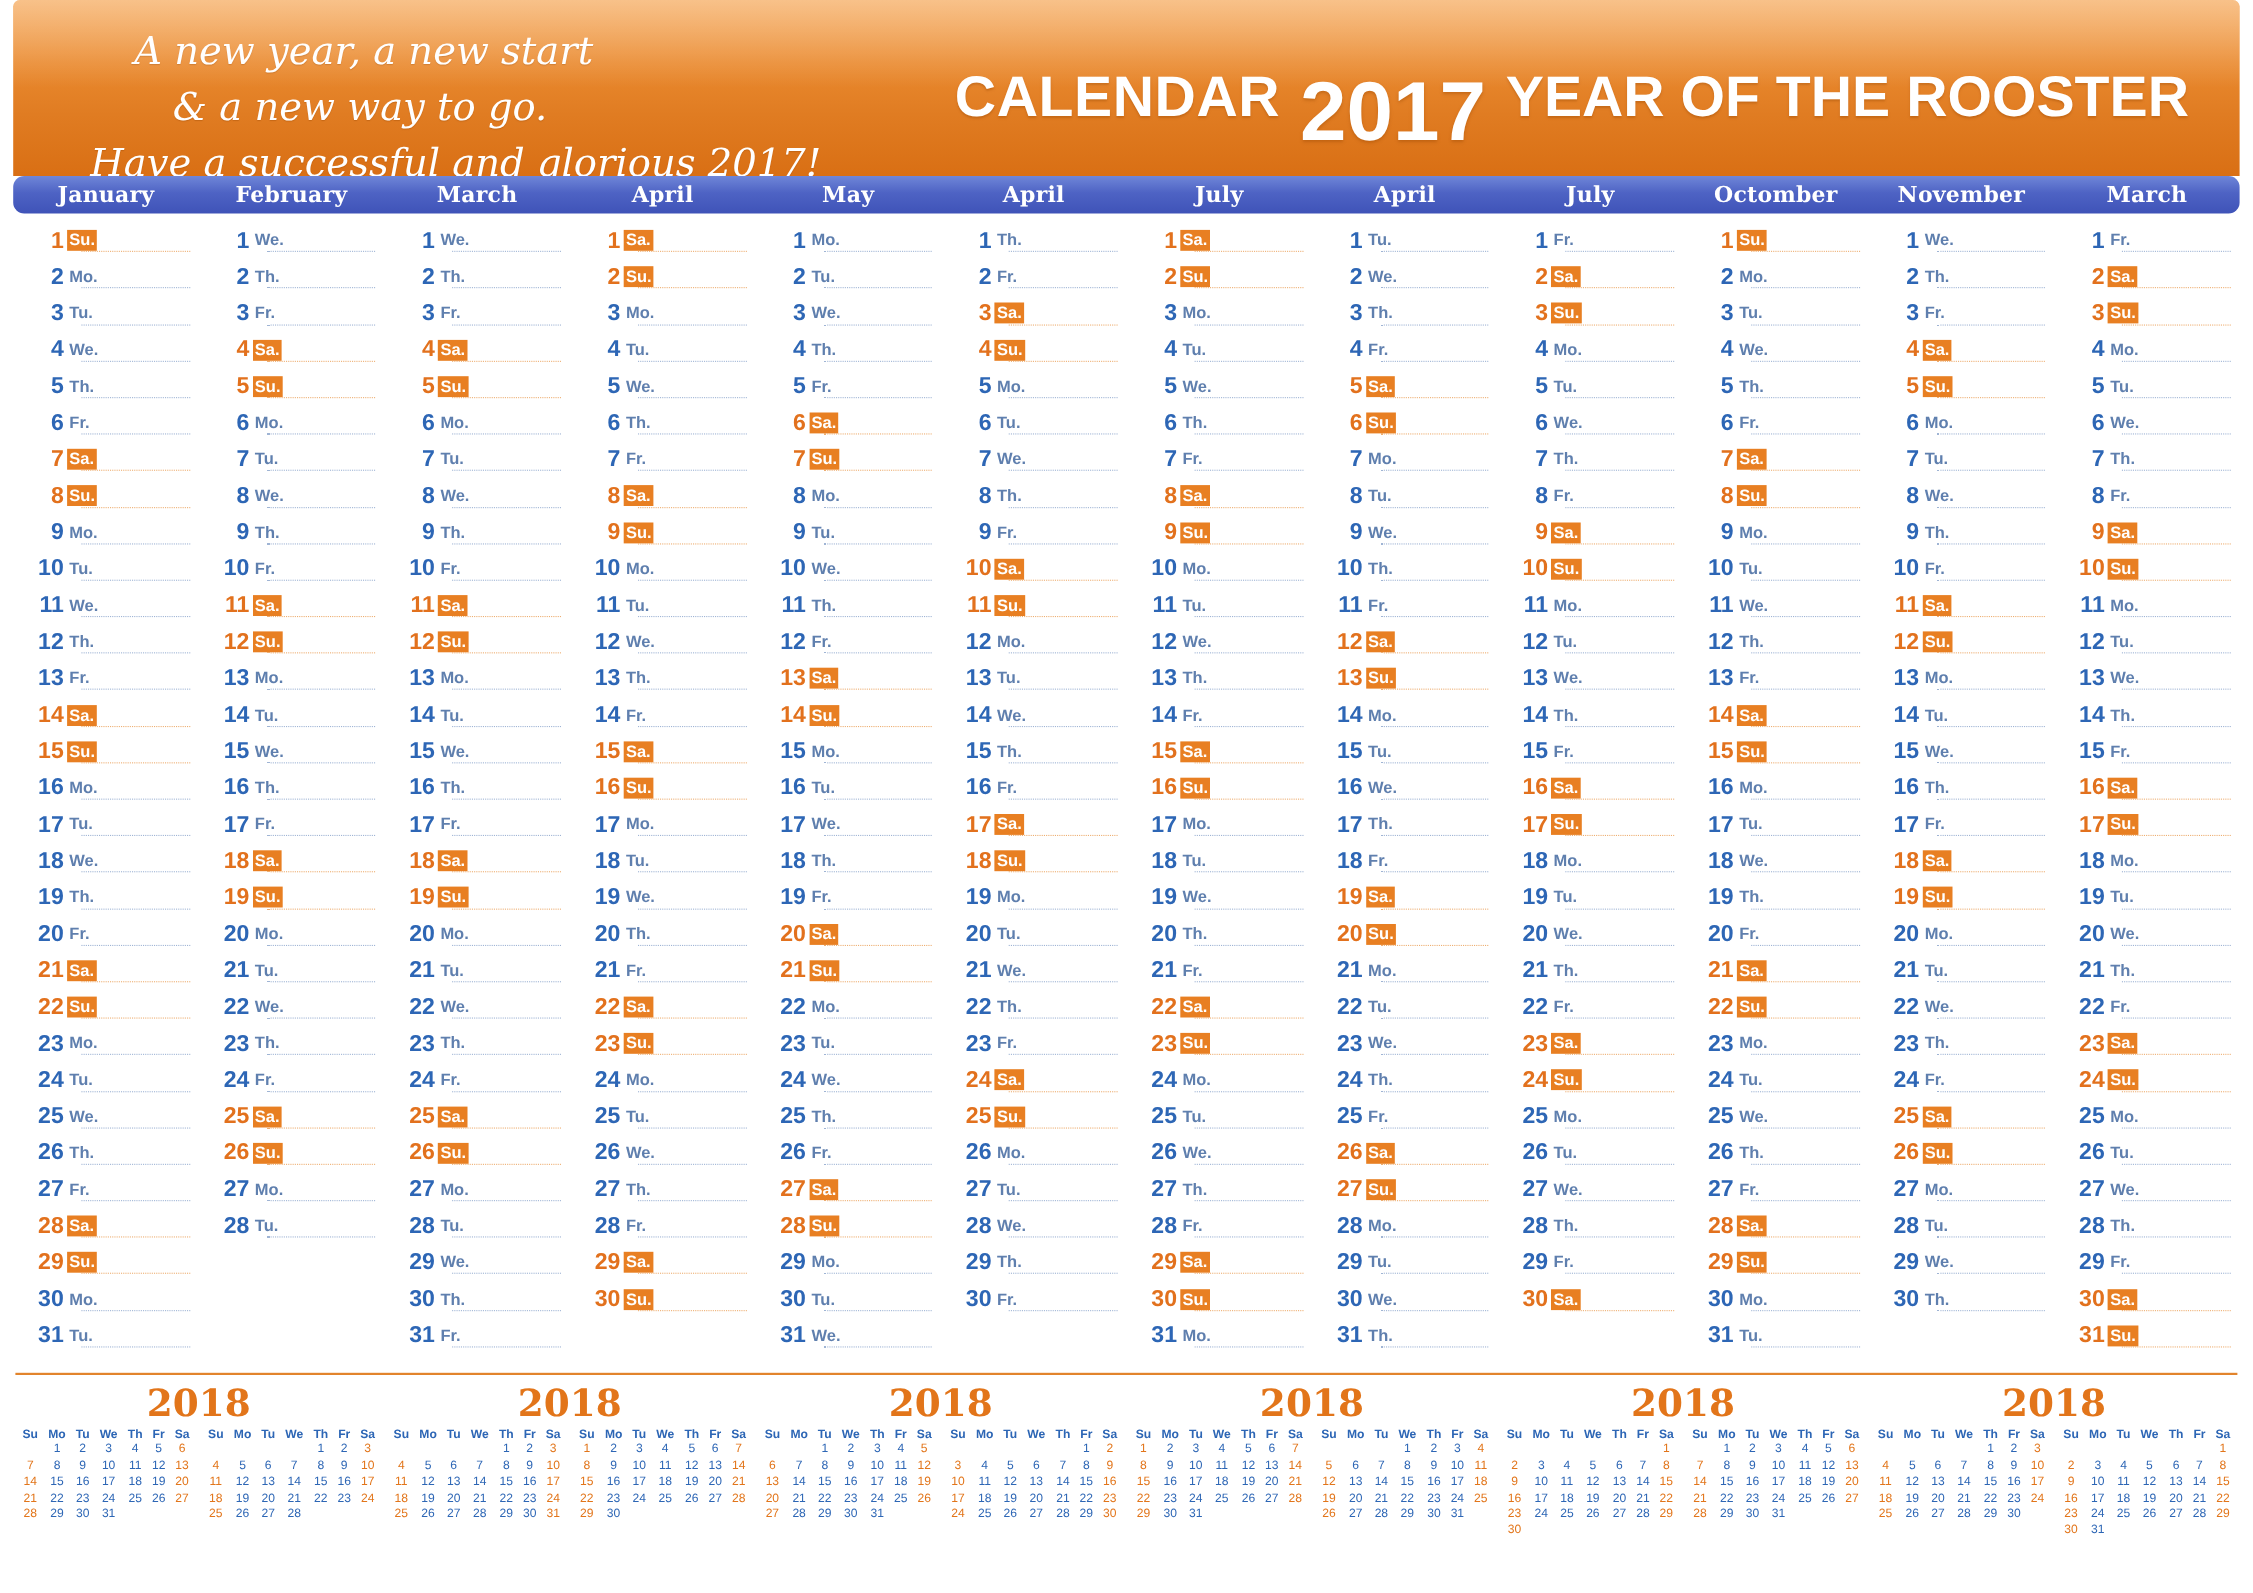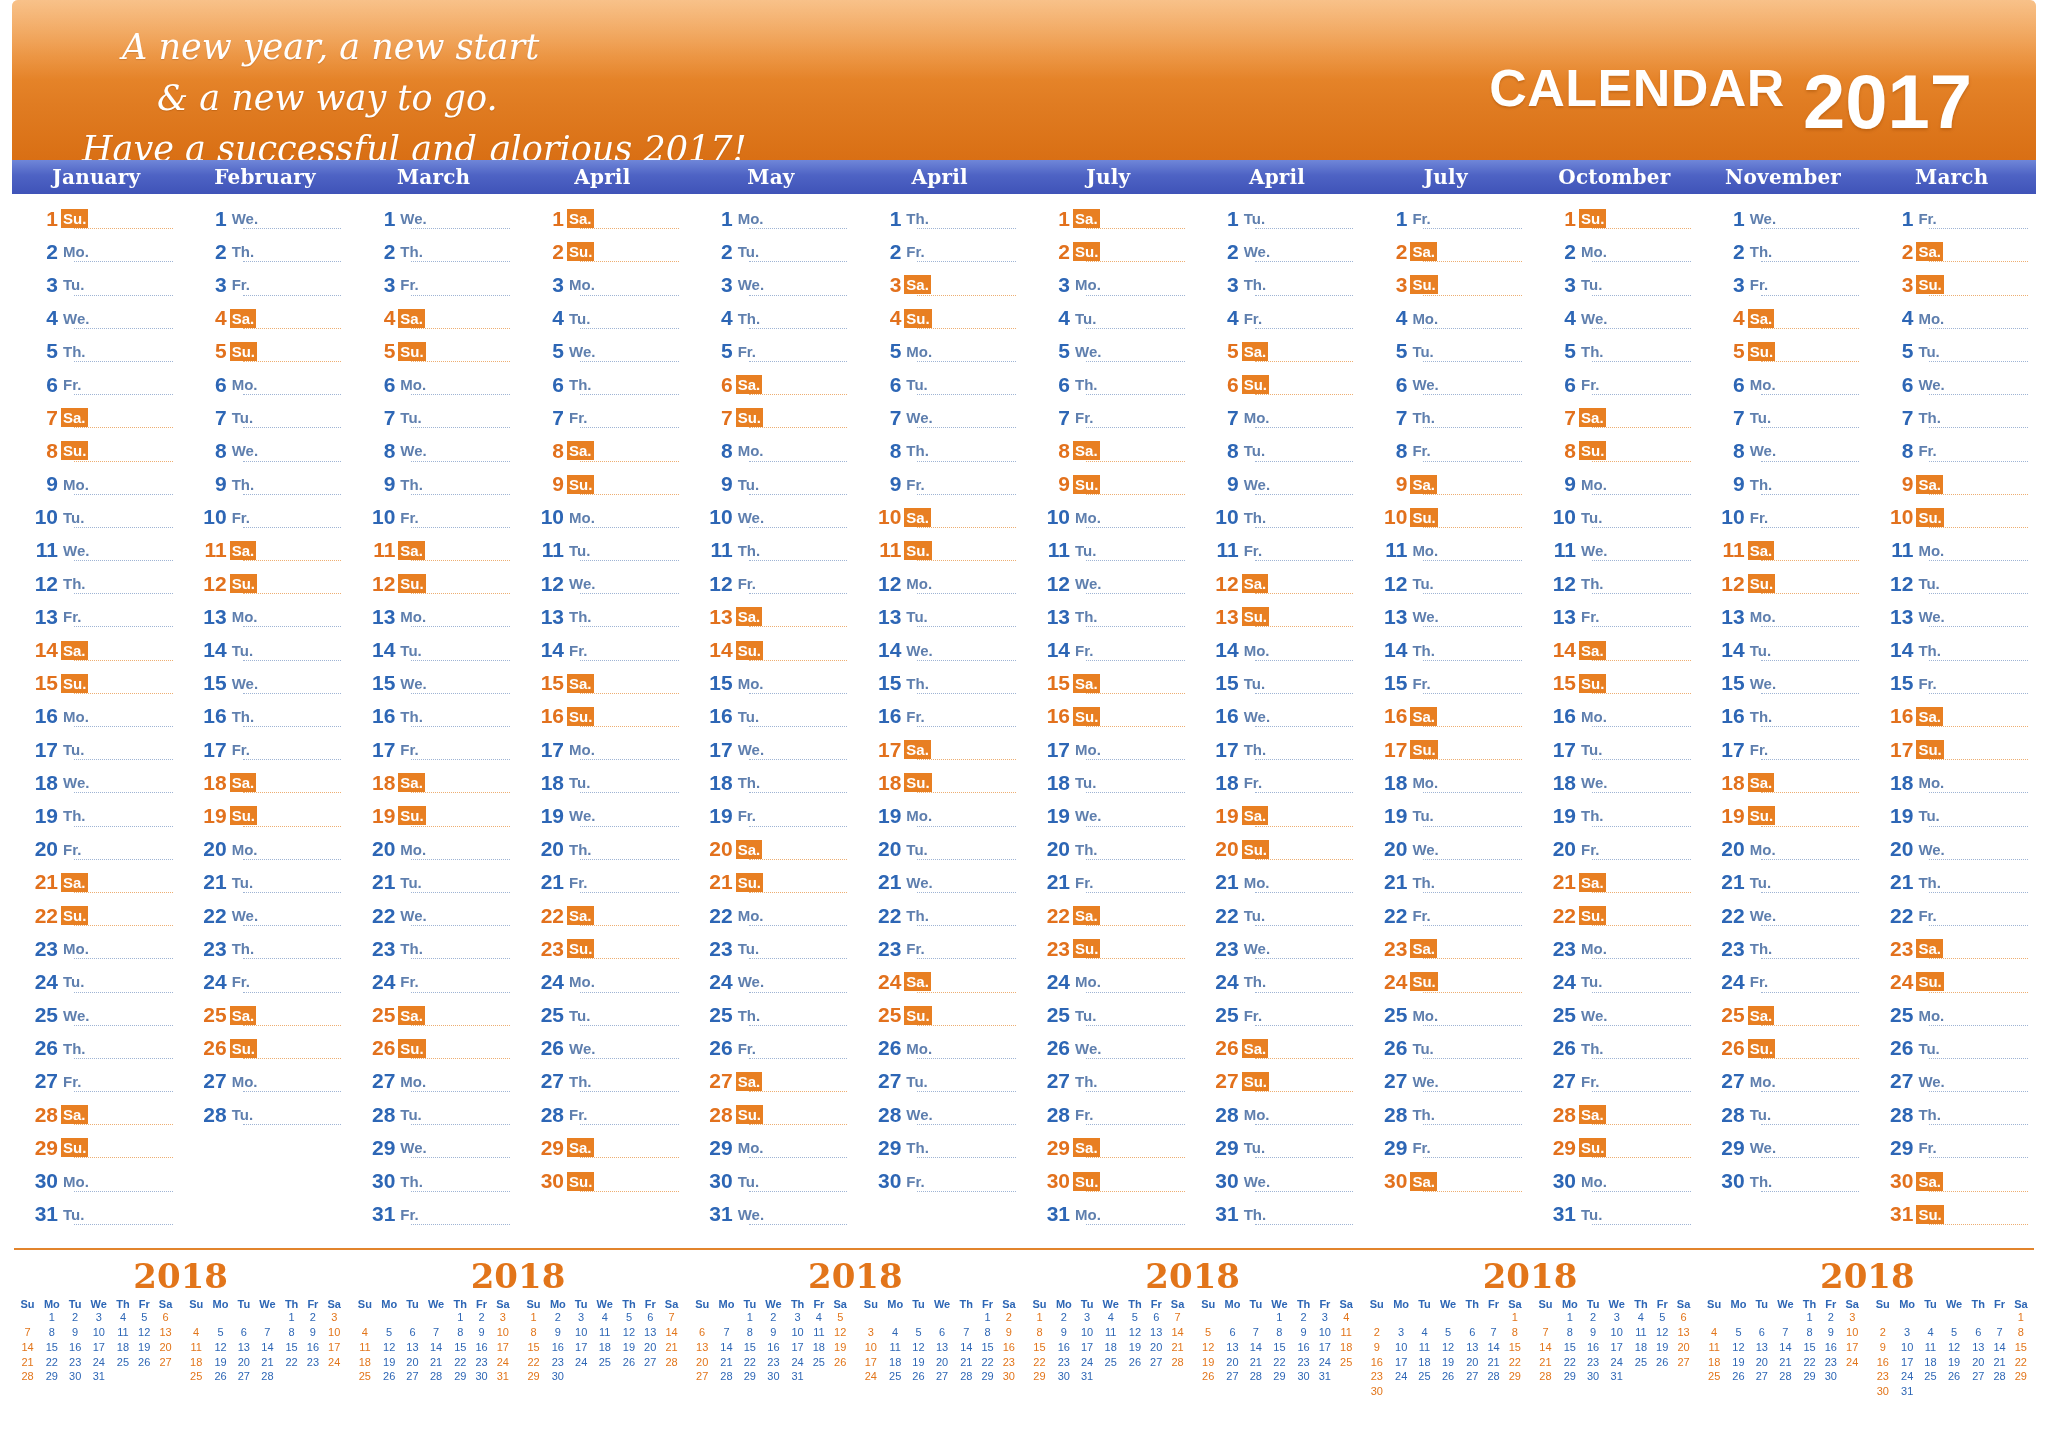--- a/index.html
+++ b/index.html
@@ -73,21 +73,21 @@
     text-shadow: 0 2px 2px rgba(150,70,0,0.35);
   }
 
   
   .months-bar {
     display: flex;
     margin: 0 12px;
     background: linear-gradient(180deg, #6f86d8 0%, #4e63c4 45%, #3f53b8 100%);
     height: 34px;
     align-items: center;
-    border-radius: 0;
+    border-radius: 10px;
   }
   .month-head {
     flex: 1 1 0;
     text-align: center;
     color: #ffffff;
     font-size: 20px;
     font-weight: bold;
     font-family: "DejaVu Serif", serif;
     letter-spacing: 0.2px;
   }
@@ -199,20 +199,21 @@
 
 <div class="header">
   <div class="slogan">
     <div>A new year, a new start</div>
     <div>&amp; a new way to go.</div>
     <div>Have a successful and glorious 2017!</div>
   </div>
   <div class="title-wrap">
     <span class="title-word">CALENDAR</span>
     <span class="title-year">2017</span>
+    <span class="title-sub">YEAR OF THE ROOSTER</span>
   </div>
 </div>
 
 <div class="months-bar" id="months-bar">
     <div class="month-head">January</div>
     <div class="month-head">February</div>
     <div class="month-head">March</div>
     <div class="month-head">April</div>
     <div class="month-head">May</div>
     <div class="month-head">April</div>

